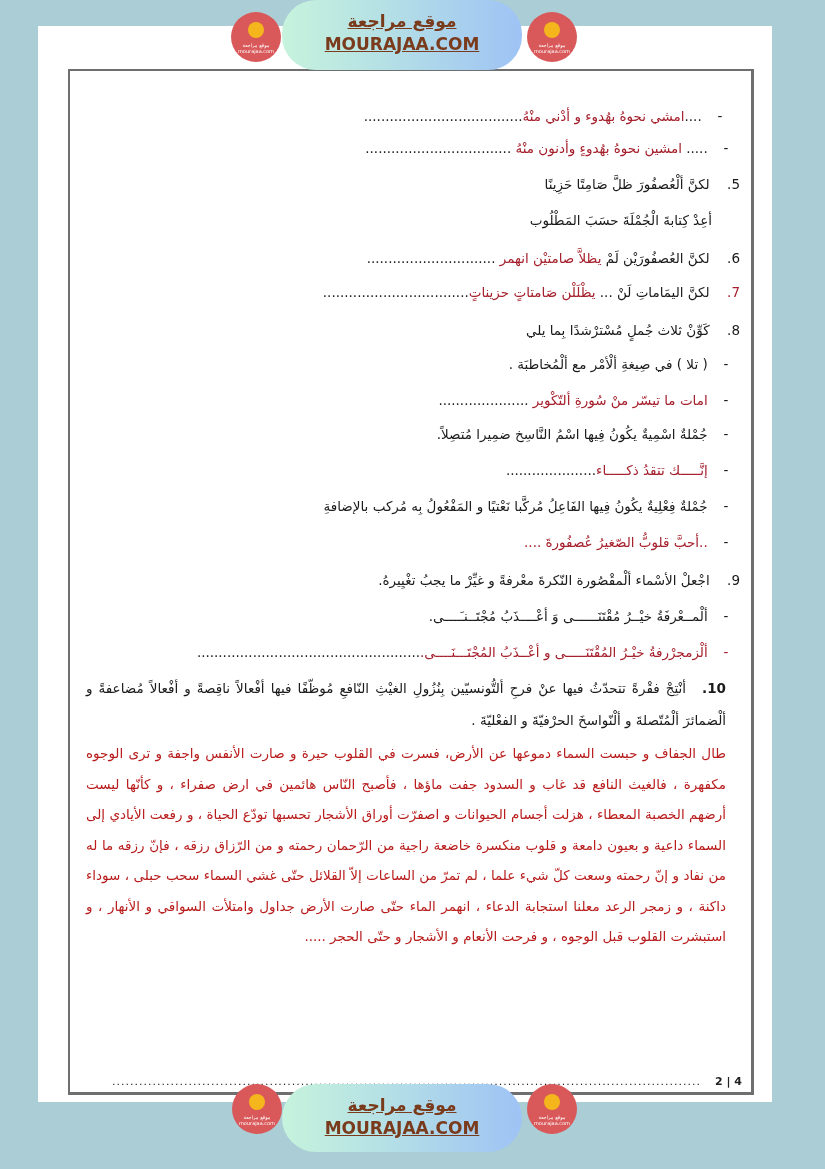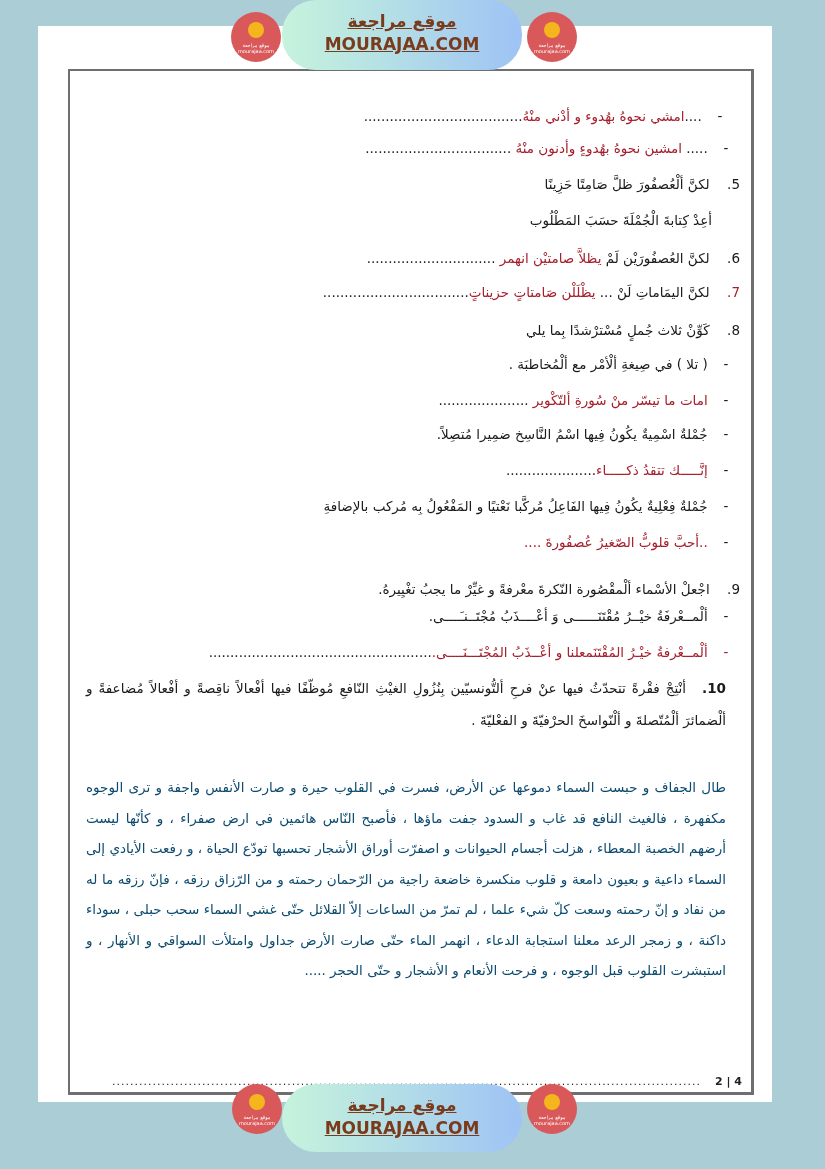--- a/index.html
+++ b/index.html
@@ -22,22 +22,22 @@
     direction:rtl; text-align:right;
     font-family:"DejaVu Sans", sans-serif;
     font-size:13.5px; color:#1a1a1a;
   }
   .line { position:absolute; right:0; white-space:nowrap; height:24px; line-height:24px; }
   .red { color:#a5202c; }
   .num { display:inline-block; width:26px; text-align:right; }
   .dash { display:inline-block; width:28px; text-align:center; }
   .dots { color:#222; letter-spacing:0px; }
   .para {
-    position:absolute; right:14px; width:640px; top:676px;
-    line-height:30.5px; font-size:13.5px; color:#0c4a6e; text-align:justify; text-align-last:right;
+    position:absolute; right:14px; width:640px; top:642px;
+    line-height:30.5px; font-size:13.5px; color:#b91c1c; text-align:justify; text-align-last:right;
   }
   .para-q {
     position:absolute; right:14px; width:640px; top:576px; line-height:32px; text-align:justify; text-align-last:right;
   }
   .footer-line {
     position:absolute; left:112px; top:1075px; width:630px; height:16px;
     direction:ltr; font-size:11px; color:#222; white-space:nowrap; overflow:hidden;
   }
   .footer-line .page-no { position:absolute; right:0; top:0; font-weight:bold; font-family:"DejaVu Sans", sans-serif; }
   .footer-line .dotrow { position:absolute; left:0; right:42px; top:0; overflow:hidden; letter-spacing:1px; }
@@ -124,33 +124,33 @@
   <div class="line" style="top:398px;">
     <span class="dash">-</span>
     <span>جُمْلةٌ فِعْلِيةٌ يكُونُ فِيها الفَاعِلُ مُركَّبا نَعْتيًا و المَفْعُولُ بِه مُركب بالإضافةِ</span>
   </div>
 
   <div class="line" style="top:434px;">
     <span class="dash">-</span>
     <span class="red">..أحبَّ قلوبُّ الصّغيرُ عُصفُورةَ ....</span>
   </div>
 
-  <div class="line" style="top:472px;margin-top:9px;">
+  <div class="line" style="top:472px;">
     <span class="num">9.</span>
     <span>اجْعلْ الأسْماء ألْمقْصُورة النّكرةَ معْرفةً و غيِّرْ ما يجبُ تغْيِيرهُ.</span>
   </div>
 
   <div class="line" style="top:508px;">
     <span class="dash">-</span>
     <span>ألْمــعْرفَةُ خيْــرُ مُقْتَنَــــــى وَ أعْــــذَبُ مُجْتَــنـَــــى.</span>
   </div>
 
   <div class="line" style="top:544px;">
     <span class="dash red">-</span>
-    <span class="red">ألْمــعْرفةُ خيْـرُ المُقْتَنَمعلنا و أعْــذَبُ المُجْتَـــنَــــى.</span><span class="dots">....................................................</span>
+    <span class="red">ألْزمجرْرفةُ خيْـرُ المُقْتَنَـــــى و أعْــذَبُ المُجْتَـــنَــــى.</span><span class="dots">....................................................</span>
   </div>
 
   <div class="para-q">
     <span class="num" style="width:34px;font-weight:bold;">10.</span>
     <span>أنْتِجْ فقْرةً تتحدّثُ فيها عنْ فرحِ ألتُّونسيّين بِنُزُولِ الغيْثِ النّافعِ مُوظّفًا فيها أفْعالاً ناقِصةً و أفْعالاً مُضاعفةً و ألْضمائرَ ألْمُتّصلةَ و ألْنّواسخَ الحرْفيّةَ و الفعْليّةَ .</span>
   </div>
 
   <div class="para">طال الجفاف و حبست السماء دموعها عن الأرض، فسرت في القلوب حيرة و صارت الأنفس واجفة و ترى الوجوه مكفهرة ، فالغيث النافع قد غاب و السدود جفت ماؤها ، فأصبح النّاس هائمين في ارض صفراء ، و كأنّها ليست أرضهم الخصبة المعطاء ، هزلت أجسام الحيوانات و اصفرّت أوراق الأشجار تحسبها تودّع الحياة ، و رفعت الأيادي إلى السماء داعية و بعيون دامعة و قلوب منكسرة خاضعة راجية من الرّحمان رحمته و من الرّزاق رزقه ، فإنّ رزقه ما له من نفاد و إنّ رحمته وسعت كلّ شيء علما ، لم تمرّ من الساعات إلاّ القلائل حتّى غشي السماء سحب حبلى ، سوداء داكنة ، و زمجر الرعد معلنا استجابة الدعاء ، انهمر الماء حتّى صارت الأرض جداول وامتلأت السواقي و الأنهار ، و استبشرت القلوب قبل الوجوه ، و فرحت الأنعام و الأشجار و حتّى الحجر .....</div>
 </div>
 

